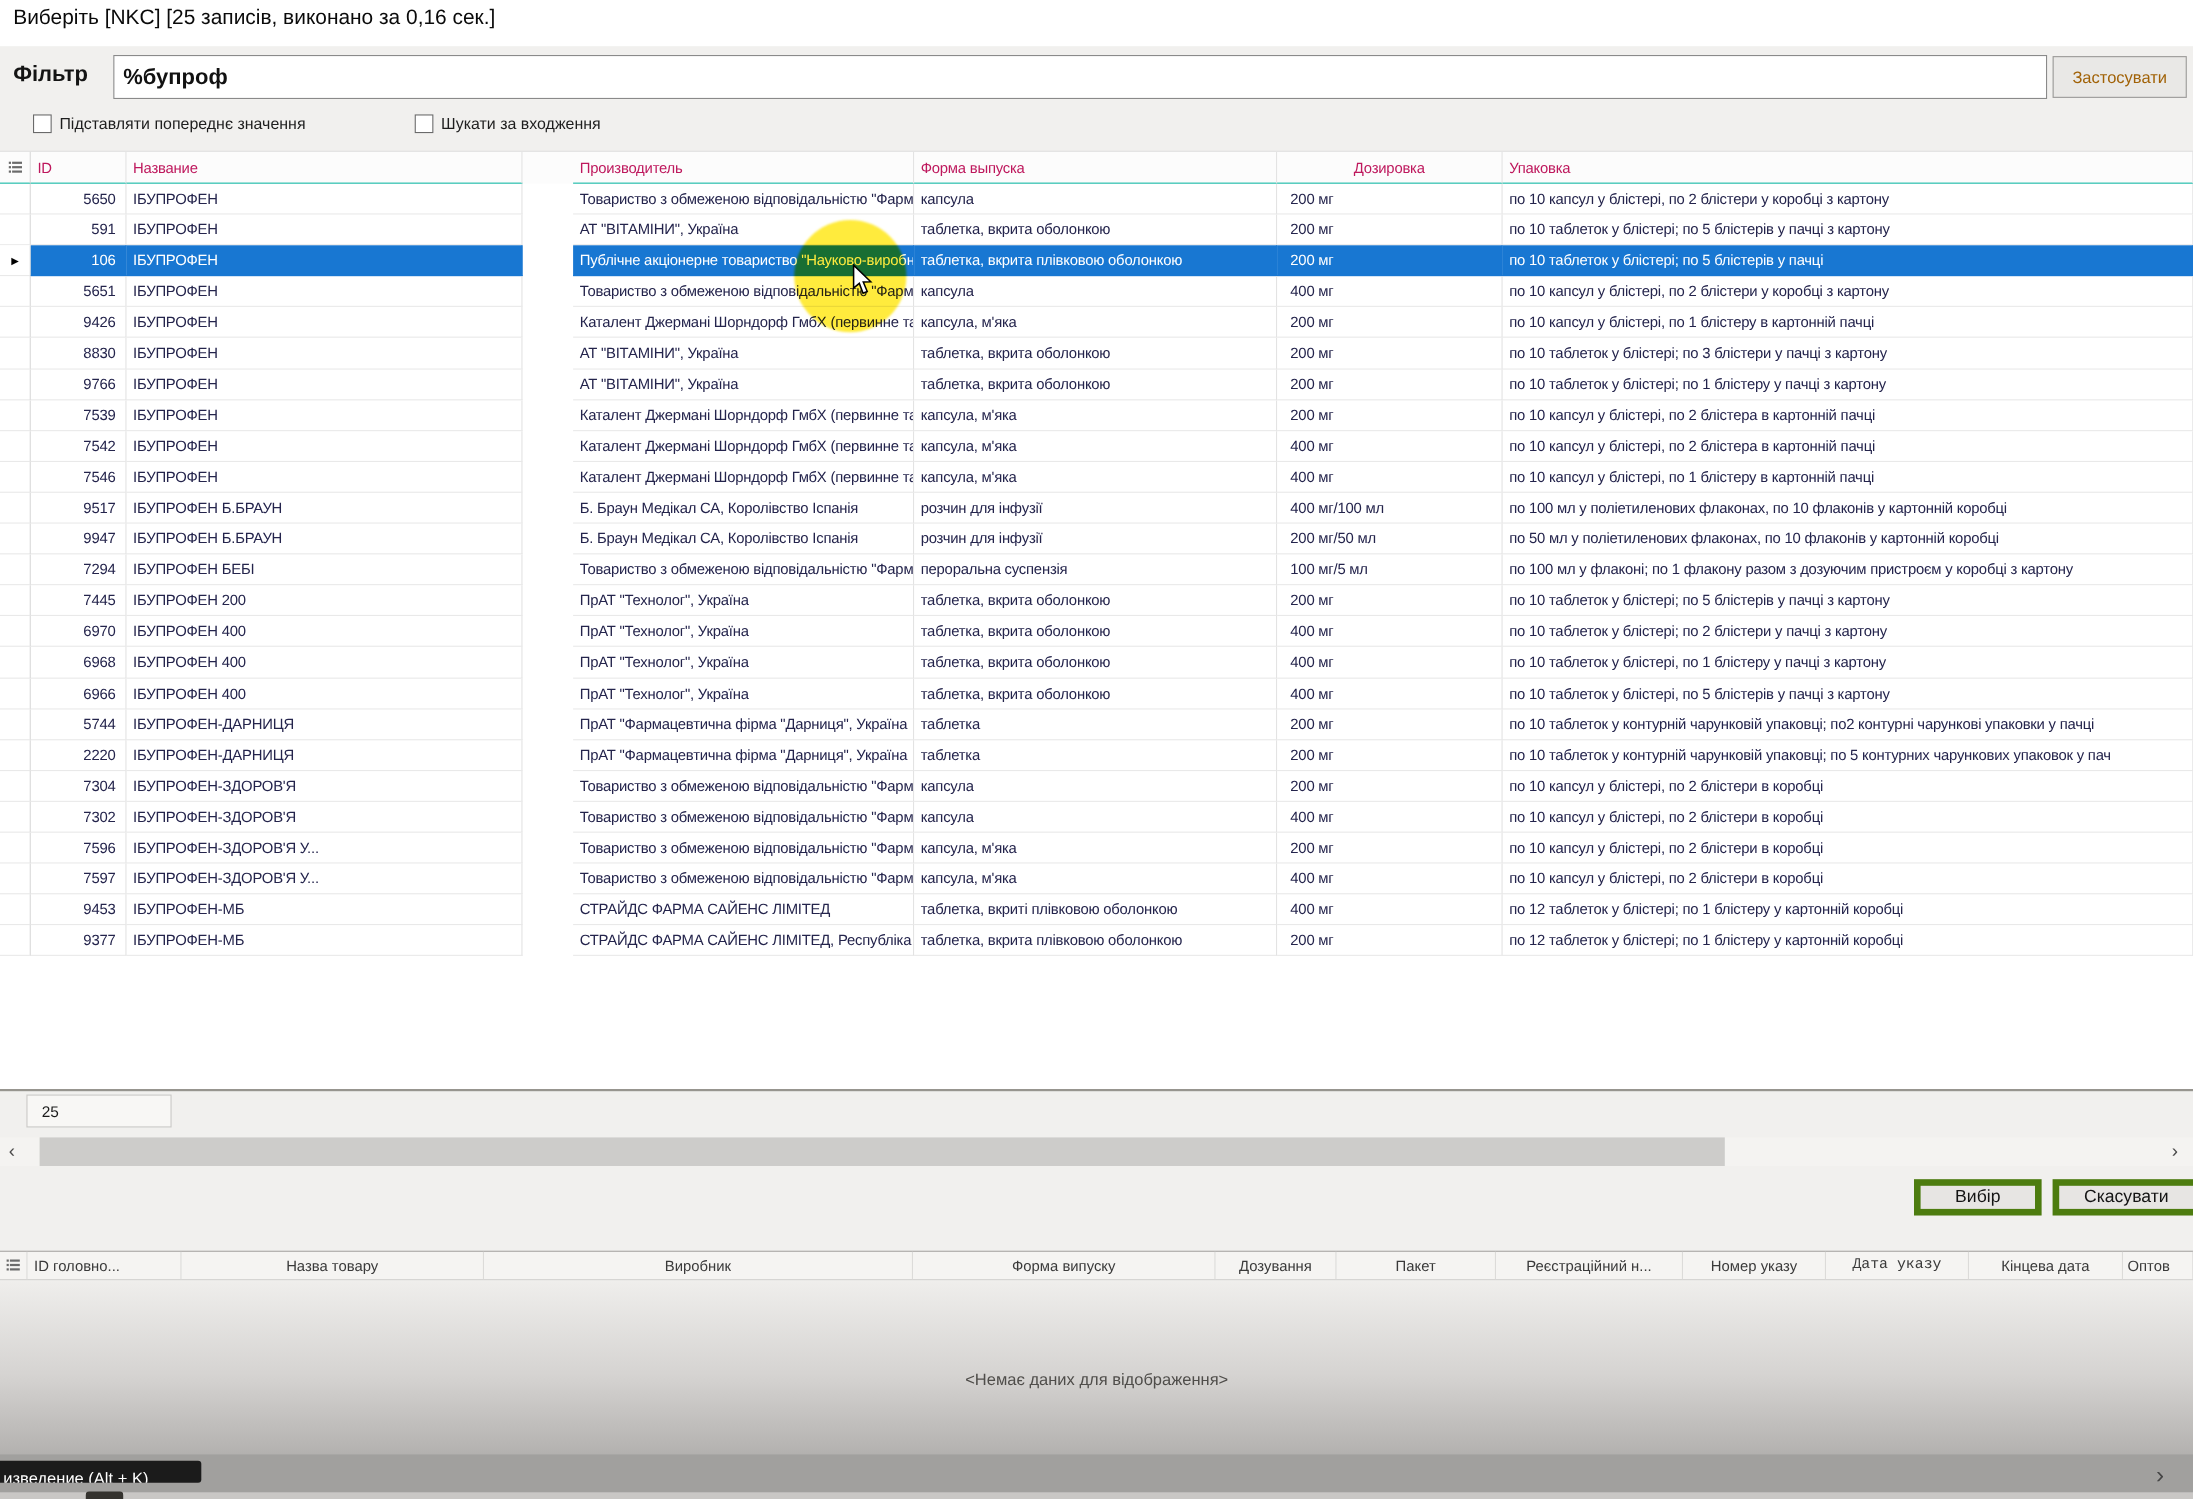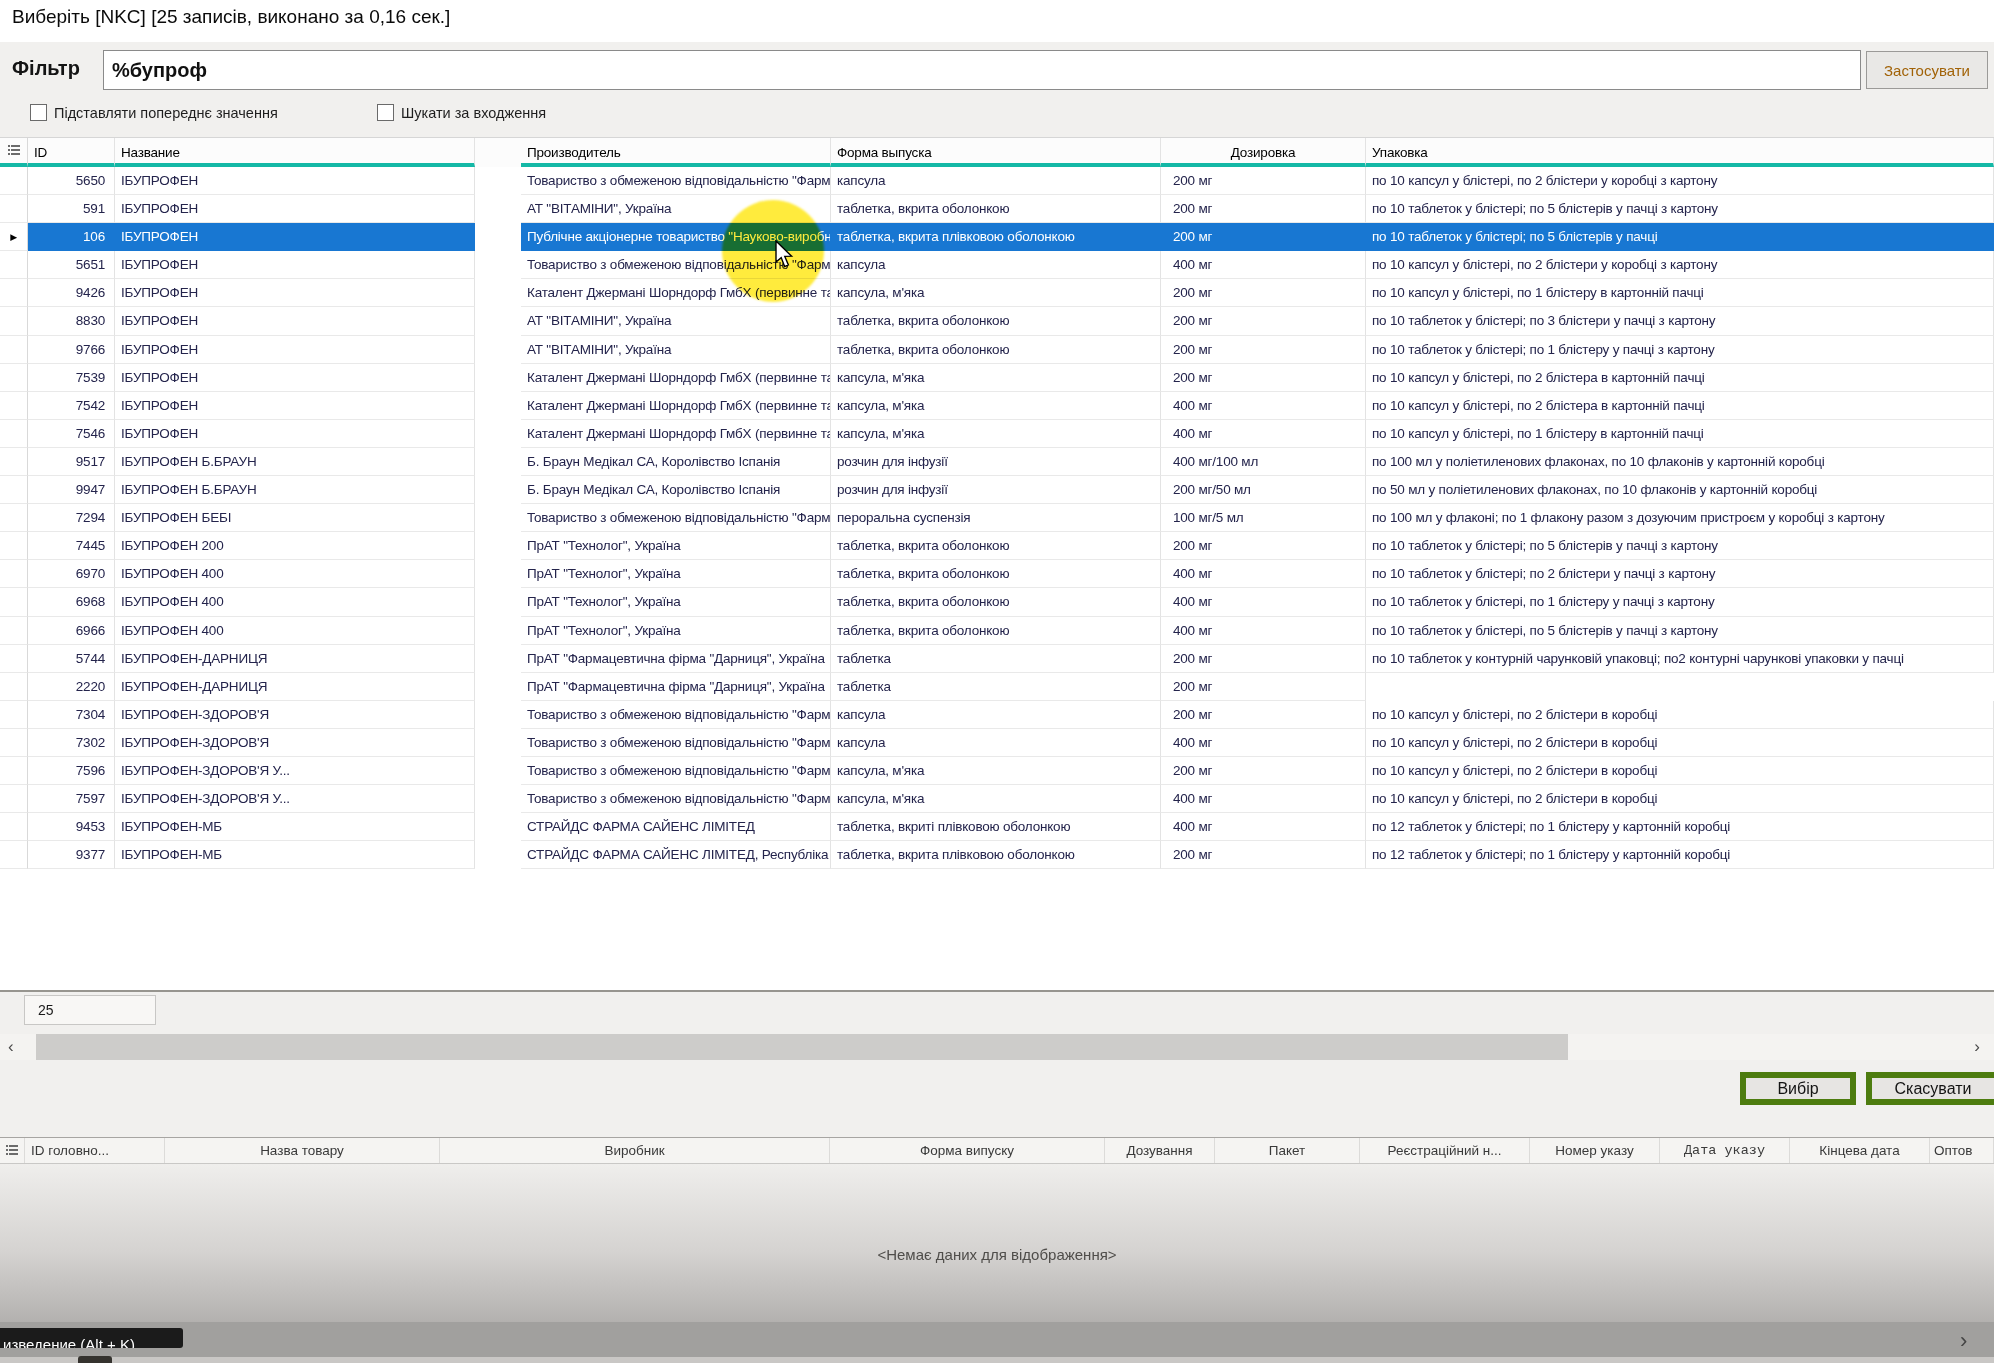--- a/index.html
+++ b/index.html
@@ -15,21 +15,21 @@
           border:1px solid #8a8a8a;background:#fff;font-family:inherit;font-size:20px;font-weight:bold;
           padding:0 0 0 8px;color:#111;outline:none;}
   .apply{position:absolute;left:1866px;top:51px;width:122px;height:38px;box-sizing:border-box;
          background:#e9e8e6;border:1px solid #9b9a98;font-family:inherit;font-size:15px;color:#a16207;}
   
   .chk{position:absolute;top:104px;display:flex;align-items:flex-end;font-size:14.5px;color:#1e1e1e;cursor:default;padding-left:20px;}
   .chk .box{width:17px;height:17px;box-sizing:border-box;border:1.5px solid #6a6a6a;background:#fff;margin-right:7px;}
   
   .grid{position:absolute;left:0;top:137px;width:1994px;height:853px;background:#fff;border-top:1px solid #d6d6d6;}
   .ghead{display:flex;height:29px;background:#fcfcfc;}
-  .ghead .cell{line-height:29px;border-bottom:4px solid #14b8a6;color:#000000;}
+  .ghead .cell{line-height:29px;border-bottom:1px solid #14b8a6;color:#be185d;}
   .grow{display:flex;width:100%;height:28.1px;}
   .cell{box-sizing:border-box;padding:0 6px;border-right:1px solid #e3e3e3;border-bottom:1px solid #e9e9e9;
         white-space:nowrap;overflow:hidden;height:100%;line-height:28px;font-size:13.5px;
         letter-spacing:-0.2px;color:#24244c;}
   .c0{width:28px;padding:0;text-align:center;font-size:9px;color:#111;border-right:1px solid #d9d9d9;}
   .c1{width:87px;text-align:right;padding-right:9px;}
   .c2{width:360px;}
   .c3{width:310px;margin-left:46px;}
   .c4{width:330px;}
   .c5{width:205px;padding-left:12px;}
@@ -296,20 +296,21 @@
           <div class="cell c5">200 мг</div>
           <div class="cell c6">по 10 таблеток у контурній чарунковій упаковці; по2 контурні чарункові упаковки у пачці</div>
         </div>
         <div class="grow">
           <div class="cell c0"></div>
           <div class="cell c1">2220</div>
           <div class="cell c2">ІБУПРОФЕН-ДАРНИЦЯ</div>
           <div class="cell c3">ПрАТ "Фармацевтична фірма "Дарниця", Україна</div>
           <div class="cell c4">таблетка</div>
           <div class="cell c5">200 мг</div>
+          <div class="cell c6">по 10 таблеток у контурній чарунковій упаковці; по 5 контурних чарункових упаковок у пач</div>
         </div>
         <div class="grow">
           <div class="cell c0"></div>
           <div class="cell c1">7304</div>
           <div class="cell c2">ІБУПРОФЕН-ЗДОРОВ'Я</div>
           <div class="cell c3">Товариство з обмеженою відповідальністю "Фармацевти...</div>
           <div class="cell c4">капсула</div>
           <div class="cell c5">200 мг</div>
           <div class="cell c6">по 10 капсул у блістері, по 2 блістери в коробці</div>
         </div>

